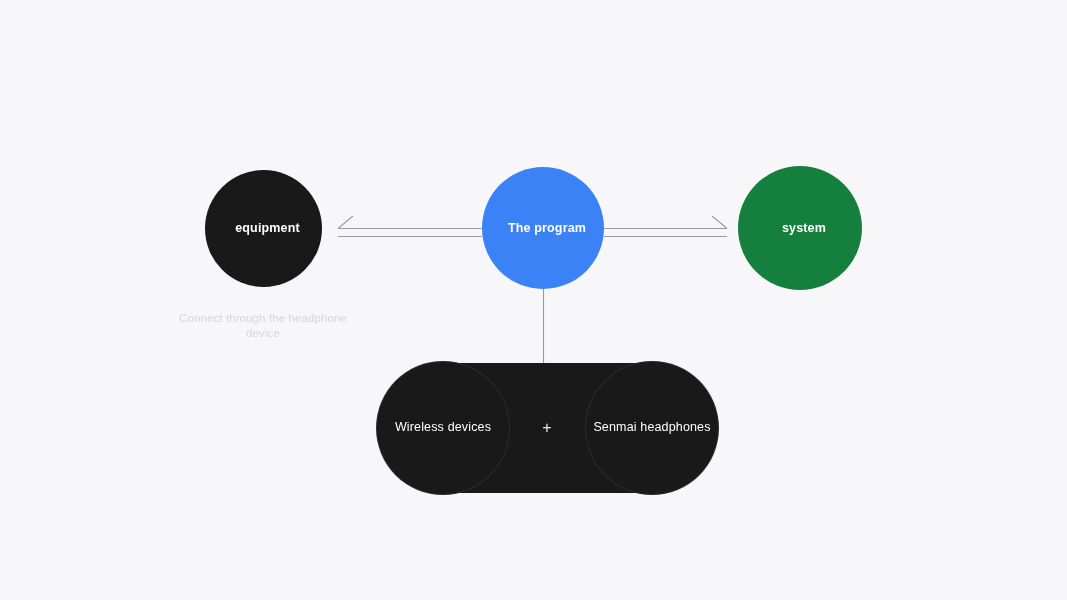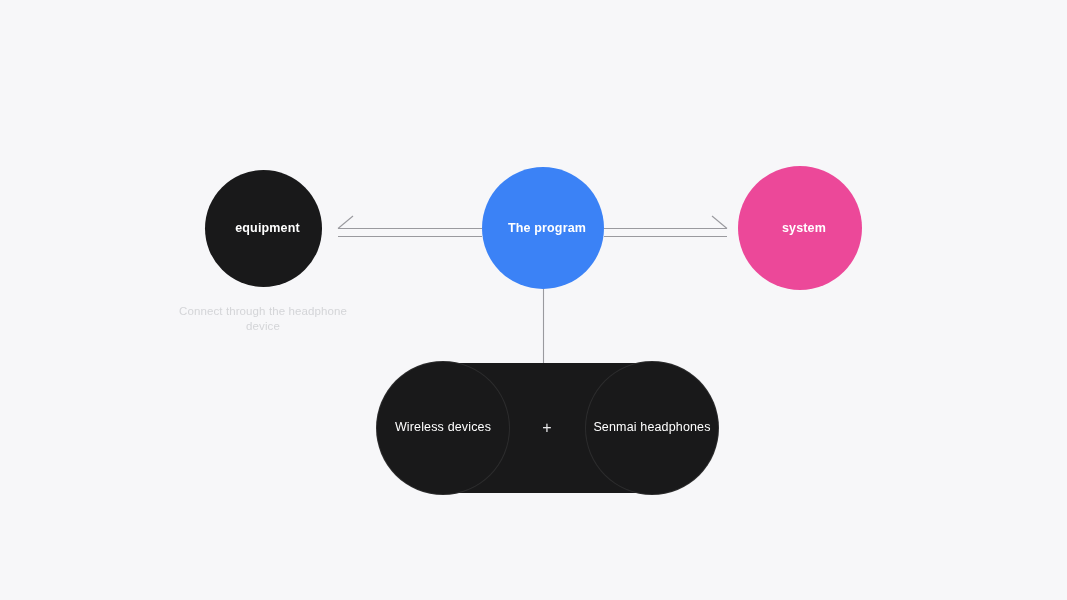--- a/index.html
+++ b/index.html
@@ -60,32 +60,33 @@
     top: 167px;
     width: 122px;
     height: 122px;
     background: #3b82f6;
   }
   #node-system {
     left: 738px;
     top: 166px;
     width: 124px;
     height: 124px;
-    background: #ec4899;
+    background: #15803d;
   }
 
   
   .caption {
     position: absolute;
     text-align: center;
     color: #d4d5d8;
     font-size: 11.5px;
     line-height: 1.32;
     letter-spacing: 0.1px;
     width: 190px;
+    margin-top: 7px;
   }
   #caption-equipment {
     left: 168px;
     top: 304px;
   }
   #caption-system {
     left: 705px;
     top: 304px;
   }
 

